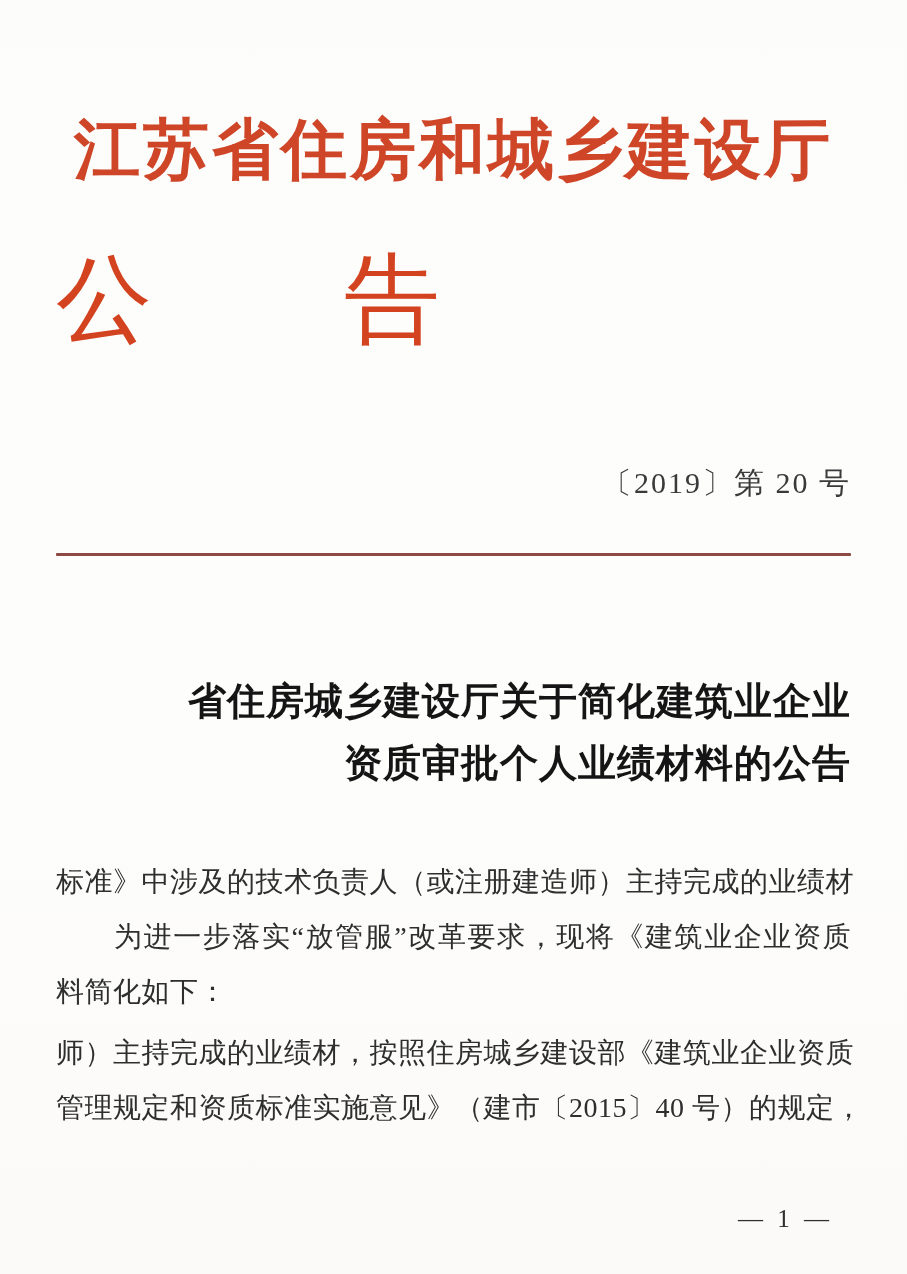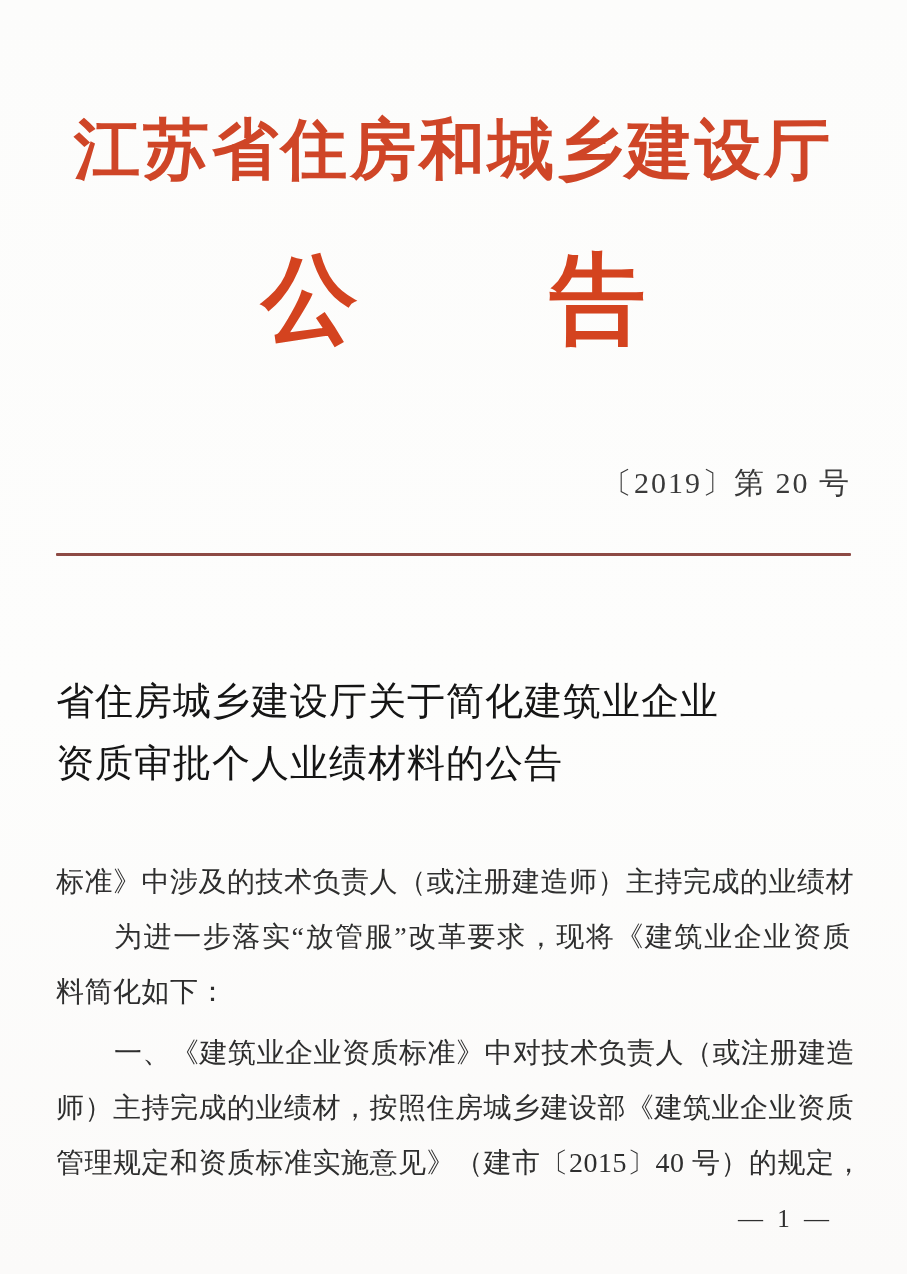--- a/index.html
+++ b/index.html
@@ -22,48 +22,48 @@
     text-align: center;
     font-size: 66px;
     line-height: 95px;
     font-weight: bold;
     letter-spacing: 3px;
     color: #cf4527;
     white-space: nowrap;
   }
   .announce-type {
     margin-top: 38px;
-    text-align: center;
+    text-align: left;
     font-size: 96px;
     line-height: 130px;
-    font-weight: bold;
+    font-weight: normal;
     color: #d4431f;
     white-space: nowrap;
   }
   .doc-number {
     margin-top: 98px;
     text-align: right;
     font-size: 30px;
     line-height: 40px;
     letter-spacing: 2px;
     color: #3a3a3a;
   }
   .divider {
     margin-top: 50px;
     width: 100%;
     height: 3px;
     background: #8d4a44;
     border-radius: 1px;
   }
   .doc-title {
     margin-top: 114px;
-    text-align: left;
+    text-align: right;
     font-size: 38px;
     line-height: 62px;
-    font-weight: normal;
+    font-weight: bold;
     letter-spacing: 1px;
     color: #151515;
   }
   .doc-title .title-line { display: block; }
   .doc-body {
     margin-top: 60px;
     color: #2e2e2e;
     font-size: 28px;
     line-height: 55px;
     letter-spacing: 0.5px;
@@ -105,21 +105,20 @@
 
   <div class="doc-body">
 
     <div class="paragraph">
       <div class="para-line">标准》中涉及的技术负责人（或注册建造师）主持完成的业绩材</div>
       <div class="para-line start">为进一步落实“放管服”改革要求，现将《建筑业企业资质</div>
       <div class="para-line short-end">料简化如下：</div>
     </div>
 
     <div class="paragraph">
-      <div class="para-line start">一、《建筑业企业资质标准》中对技术负责人（或注册建造</div>
       <div class="para-line">师）主持完成的业绩材，按照住房城乡建设部《建筑业企业资质</div>
       <div class="para-line">管理规定和资质标准实施意见》（建市〔2015〕40 号）的规定，</div>
     </div>
 
   </div>
 
   <div class="page-number">— 1 —</div>
 
 </div>
 

